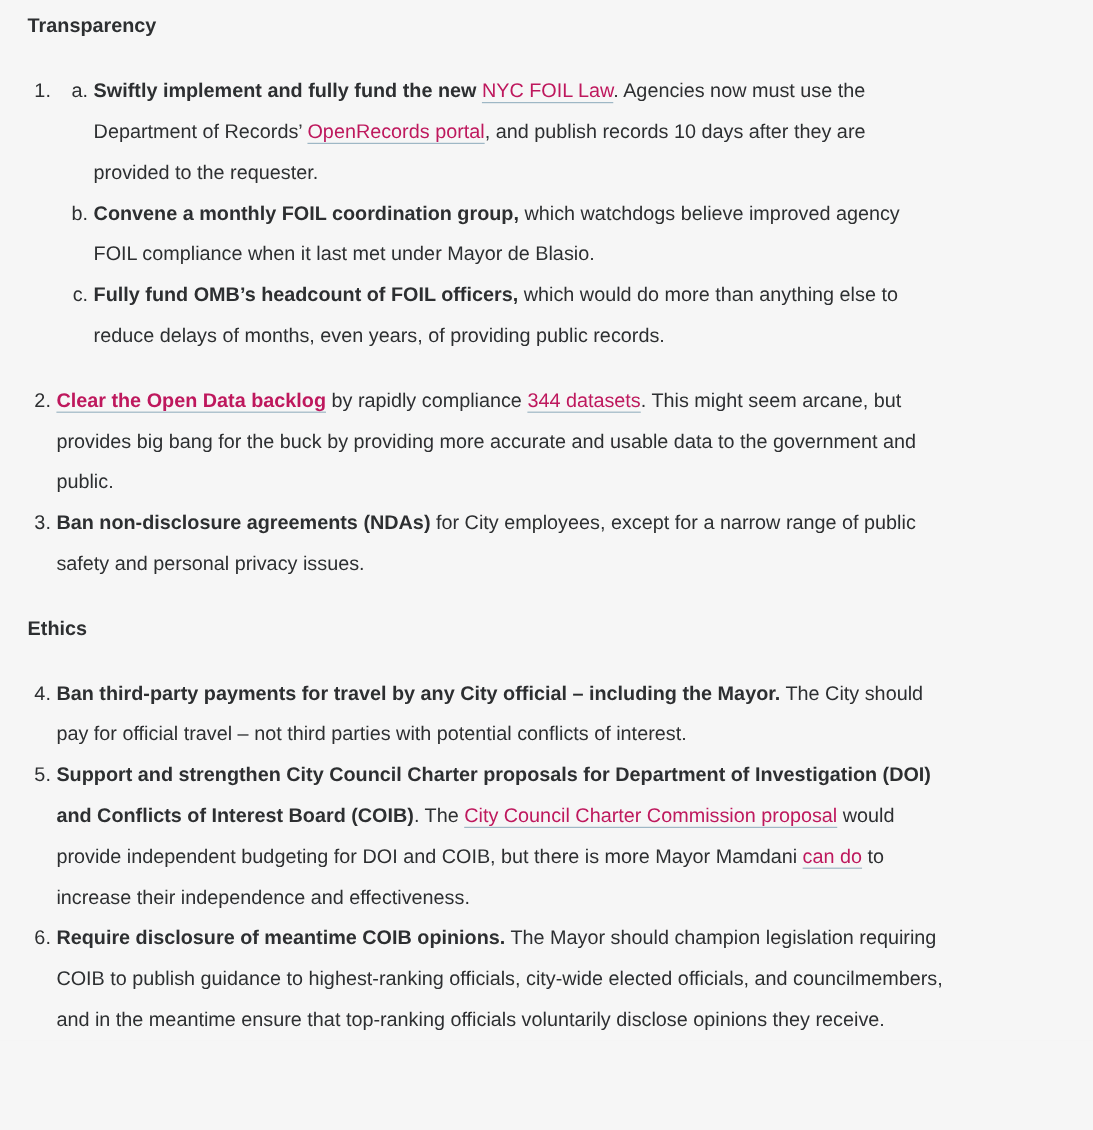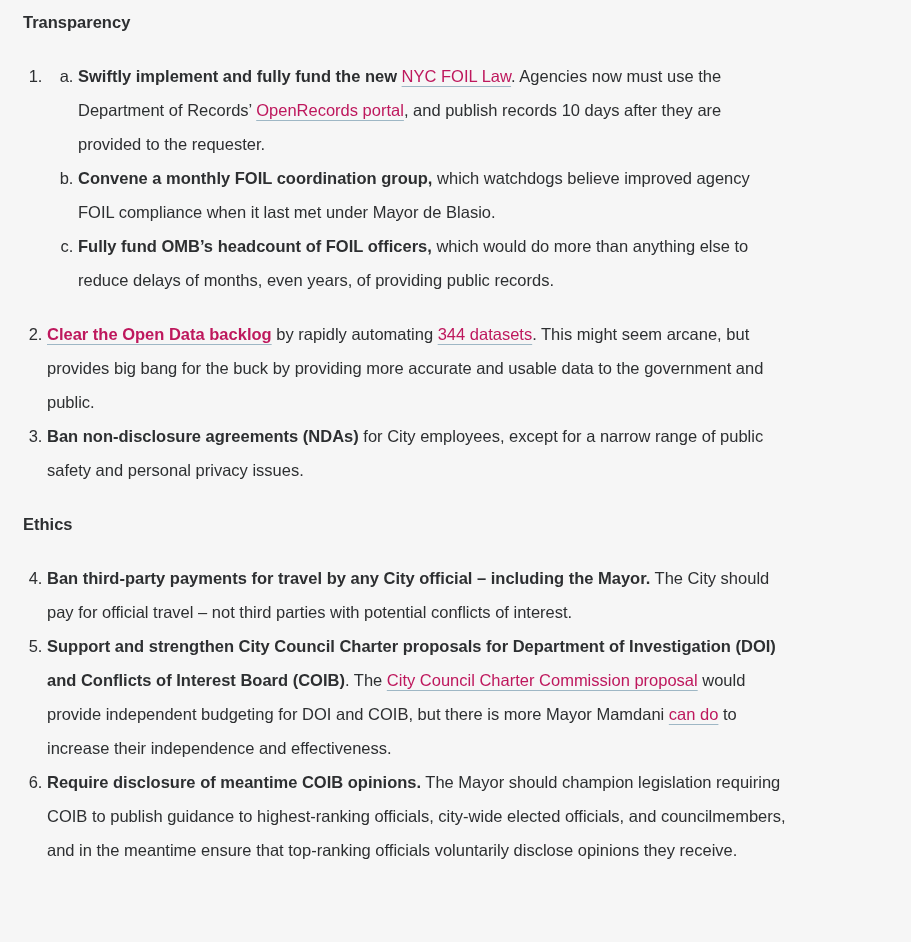--- a/index.html
+++ b/index.html
@@ -62,21 +62,21 @@
   <p class="heading">Transparency</p>
 
   <ol class="top" start="1">
     <li>
       <ol class="sub">
         <li><span class="b">Swiftly implement and fully fund the new </span><a class="lnk">NYC FOIL Law</a><span>. Agencies now must use the Department of Records’ </span><a class="lnk">OpenRecords portal</a><span>, and publish records 10 days after they are provided to the requester.</span></li>
         <li><span class="b">Convene a monthly FOIL coordination group,</span><span> which watchdogs believe improved agency FOIL compliance when it last met under Mayor de Blasio.</span></li>
         <li><span class="b">Fully fund OMB’s headcount of FOIL officers,</span><span> which would do more than anything else to reduce delays of months, even years, of providing public records.</span></li>
       </ol>
     </li>
-    <li><a class="lnk b">Clear the Open Data backlog</a><span> by rapidly automating </span><a class="lnk">344 datasets</a><span>. This might seem arcane, but provides big bang for the buck by providing more accurate and usable data to the government and public.</span></li>
+    <li><a class="lnk b">Clear the Open Data backlog</a><span> by rapidly compliance </span><a class="lnk">344 datasets</a><span>. This might seem arcane, but provides big bang for the buck by providing more accurate and usable data to the government and public.</span></li>
     <li><span class="b">Ban non-disclosure agreements (NDAs)</span><span> for City employees, except for a narrow range of public safety and personal privacy issues.</span></li>
   </ol>
 
   <p class="heading">Ethics</p>
 
   <ol class="top" start="4">
     <li><span class="b">Ban third-party payments for travel by any City official – including the Mayor.</span><span> The City should pay for official travel – not third parties with potential conflicts of interest.</span></li>
     <li><span class="b">Support and strengthen City Council Charter proposals for Department of Investigation (DOI) and Conflicts of Interest Board (COIB)</span><span>. The </span><a class="lnk">City Council Charter Commission proposal</a><span> would provide independent budgeting for DOI and COIB, but there is more Mayor Mamdani </span><a class="lnk">can do</a><span> to increase their independence and effectiveness.</span></li>
     <li><span class="b">Require disclosure of meantime COIB opinions.</span><span> The Mayor should champion legislation requiring COIB to publish guidance to highest-ranking officials, city-wide elected officials, and councilmembers, and in the meantime ensure that top-ranking officials voluntarily disclose opinions they receive.</span></li>
   </ol>

